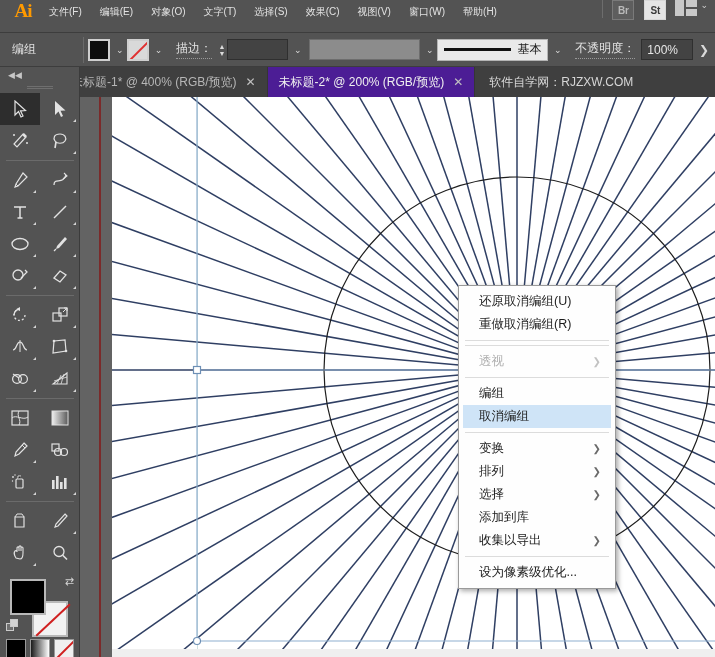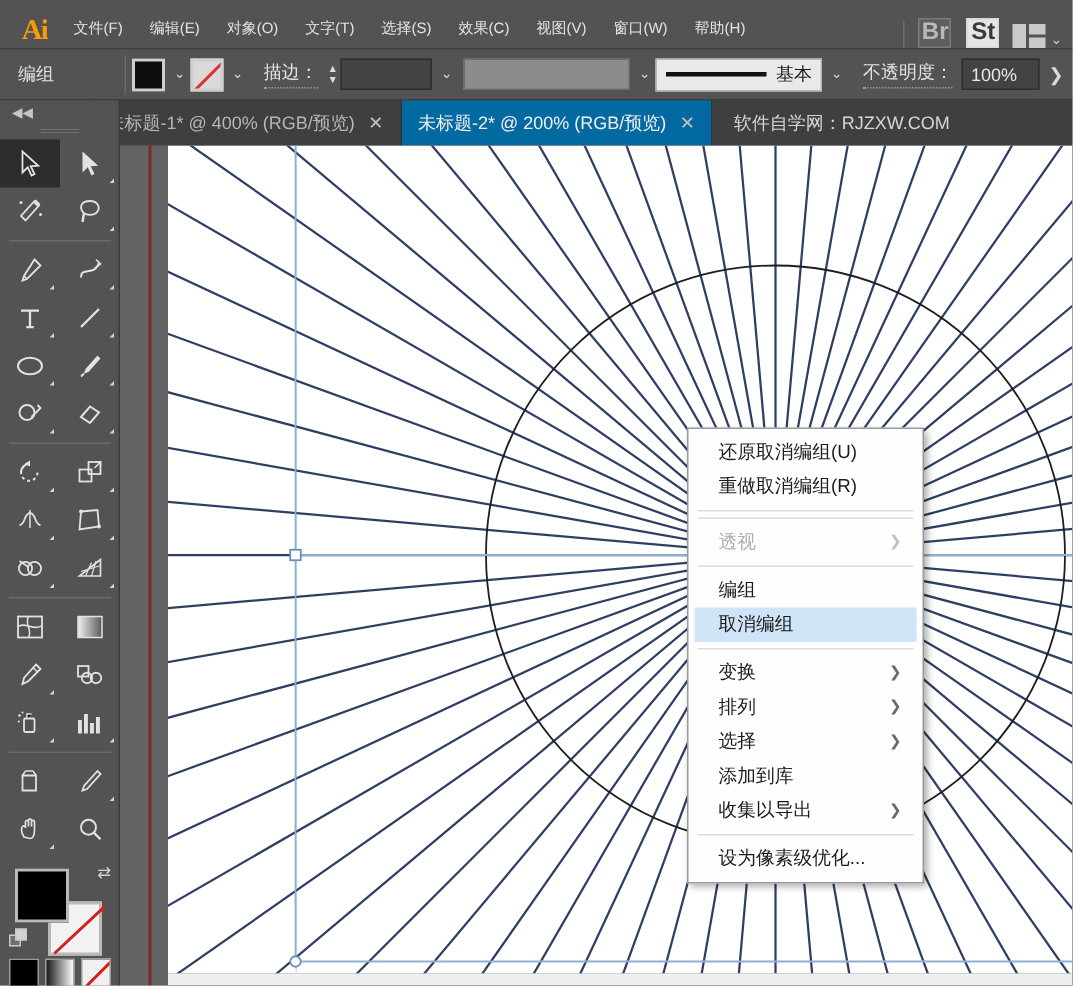--- a/index.html
+++ b/index.html
@@ -10,38 +10,38 @@
     font-size:12px;
     color:#d8d8d8;
     -webkit-font-smoothing:antialiased;
   }
   #app { position:relative; width:715px; height:657px; }
 
   
   .menubar {
     position:absolute; left:0; top:0; width:715px; height:33px;
     background:#535353;
-    display:flex; align-items:flex-end;
+    display:flex; align-items:flex-start;
     border-bottom:1px solid #3d3d3d;
   }
   .ai-logo {
     width:40px; text-align:center; font-size:19px; font-weight:bold;
     color:#ff9a00; font-family:"Liberation Serif", serif; letter-spacing:-1px;
     padding-left:6px;
   }
   .menu-item {
     padding:4px 9px; font-size:10px; color:#e3e3e3; white-space:nowrap;
     line-height:16px;
   }
   .mb-spacer { flex:1; }
   .mb-sep { width:1px; height:18px; background:#6d6d6d; margin:0 4px; }
   .app-chip {
     width:22px;height:20px; border:1px solid #7a7a7a; background:#5e5e5e;
     display:flex;align-items:center;justify-content:center;
-    font-size:16px; color:#b9b9b9; font-weight:bold; margin:0 5px;
+    font-size:10px; color:#b9b9b9; font-weight:bold; margin:0 5px;
   }
   .app-chip.light { background:#e5e5e5; color:#3a3a3a; border-color:#d8d8d8; }
   .ws-icon { width:22px;height:16px;margin-left:4px;display:flex; }
   .ws-icon i { display:block; background:#c9c9c9; }
   .ws-a { width:9px;height:16px; }
   .ws-b { width:11px;height:7px;margin-left:2px; }
   .ws-c { width:11px;height:7px;margin-left:2px;margin-top:2px; }
   .ws-right { display:flex; flex-direction:column; }
   .chev { font-size:9px;color:#cfcfcf;margin:0 7px 0 3px; }
 
@@ -92,21 +92,21 @@
   
   .tabbar {
     position:absolute; left:60px; top:67px; width:655px; height:30px;
     background:#3f3f3f; display:flex; align-items:stretch;
   }
   .tab {
     display:flex;align-items:center;gap:9px;padding:0 11px;
     background:#3f3f3f; color:#b6b6b6;font-size:12px; white-space:nowrap;
     border-right:1px solid #353535;
   }
-  .tab.active { background:#0369a1; color:#f0f0f0; }
+  .tab.active { background:#4c1d95; color:#f0f0f0; }
   .tab-x { font-size:12px; color:#c2c2c2; }
   .tab-brand {
     display:flex;align-items:center;padding:0 14px;color:#d6d6d6;font-size:12px;
     white-space:nowrap;
   }
 
   
   .toolpanel {
     position:absolute;left:0;top:67px;width:80px;height:590px;background:#535353;
     border-right:1px solid #3b3b3b;

